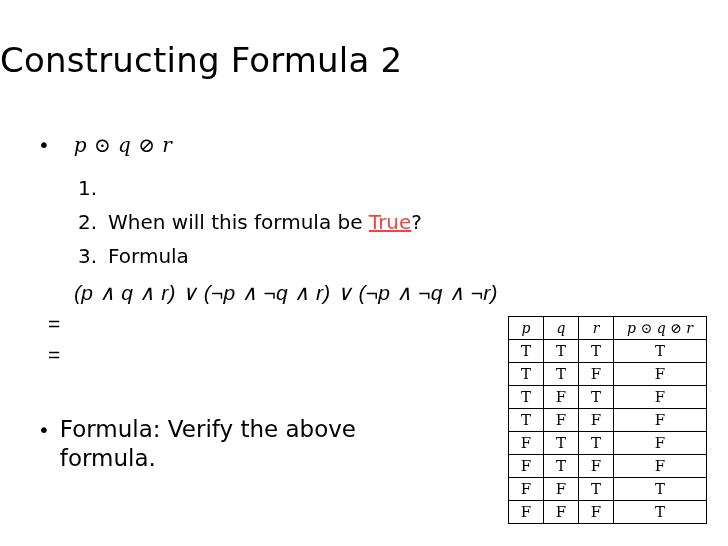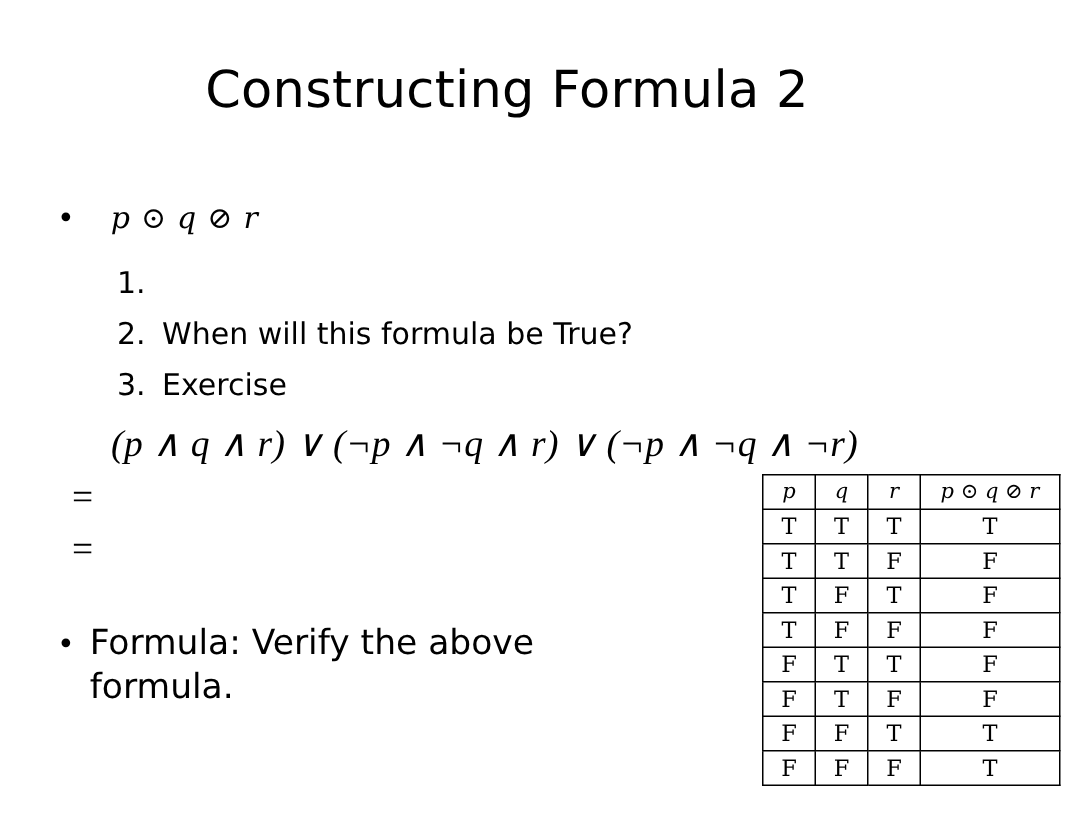--- a/index.html
+++ b/index.html
@@ -18,21 +18,20 @@
   .slide {
     position: absolute;
     inset: 0;
     background: #ffffff;
   }
   .title {
     position: absolute;
     top: 40px;
     left: 0;
     width: 676px;
-    text-align: center;
     font-family: "DejaVu Sans", sans-serif;
     font-size: 34px;
     font-weight: 400;
     letter-spacing: 0.2px;
     color: #000000;
   }
   .bullet1 {
     position: absolute;
     left: 38px;
     font-size: 23px;
@@ -63,28 +62,28 @@
     top: 176px;
     font-family: "DejaVu Sans", sans-serif;
     font-size: 20px;
   }
   .numlist .row {
     display: flex;
     align-items: baseline;
     margin-bottom: 10px;
   }
   .numlist .num { width: 30px; }
-  .truered { color: #000000; }
+  .truered { color: #ef4444; text-decoration: underline; }
 
   .mathblock {
     position: absolute;
     left: 48px;
     top: 281px;
-    font-family: Liberation Serif, serif;
-    font-size: 25px;
+    font-family: Liberation Sans, sans-serif;
+    font-size: 21px;
   }
   .mathline {
     display: flex;
     align-items: baseline;
     white-space: nowrap;
     margin-bottom: 7px;
   }
   .lead {
     display: inline-block;
     width: 26px;
@@ -133,21 +132,21 @@
   <div class="numlist">
     <div class="row">
       <span class="num">1.</span>
     </div>
     <div class="row">
       <span class="num">2.</span>
       <span><span>When will this formula be </span><span class="truered">True</span><span>?</span></span>
     </div>
     <div class="row">
       <span class="num">3.</span>
-      <span>Exercise</span>
+      <span>Formula</span>
     </div>
   </div>
 
   <div class="mathblock">
     <div class="mathline">
       <span class="lead"></span>
       <span class="mexpr">(p ∧ q ∧ r) ∨ (¬p ∧ ¬q ∧ r) ∨ (¬p ∧ ¬q ∧ ¬r)</span>
     </div>
     <div class="mathline">
       <span class="lead">=</span>

